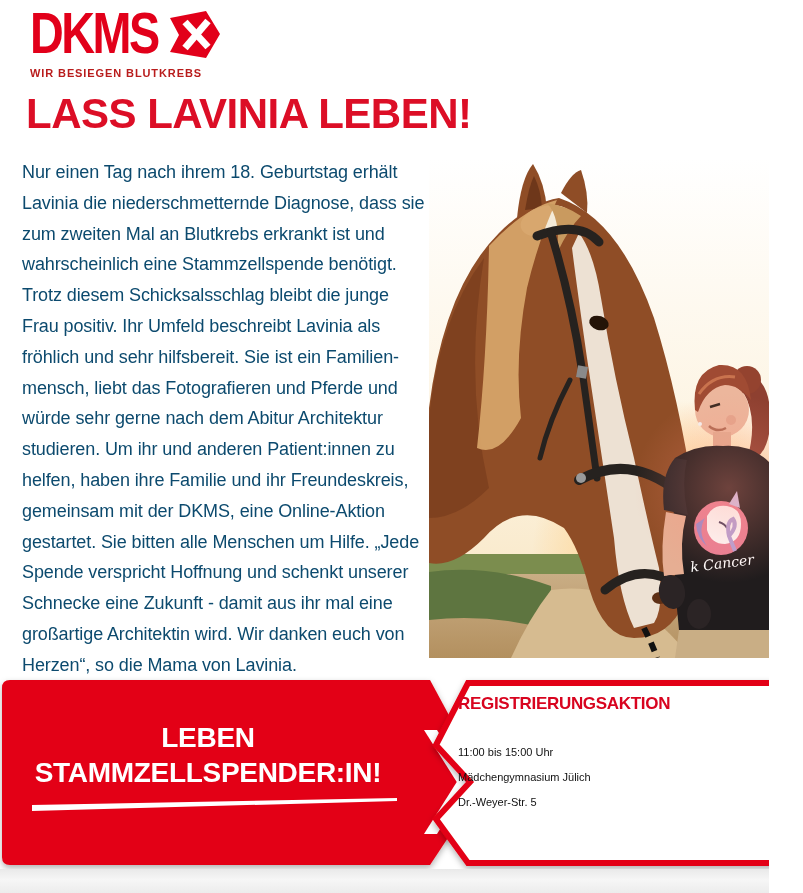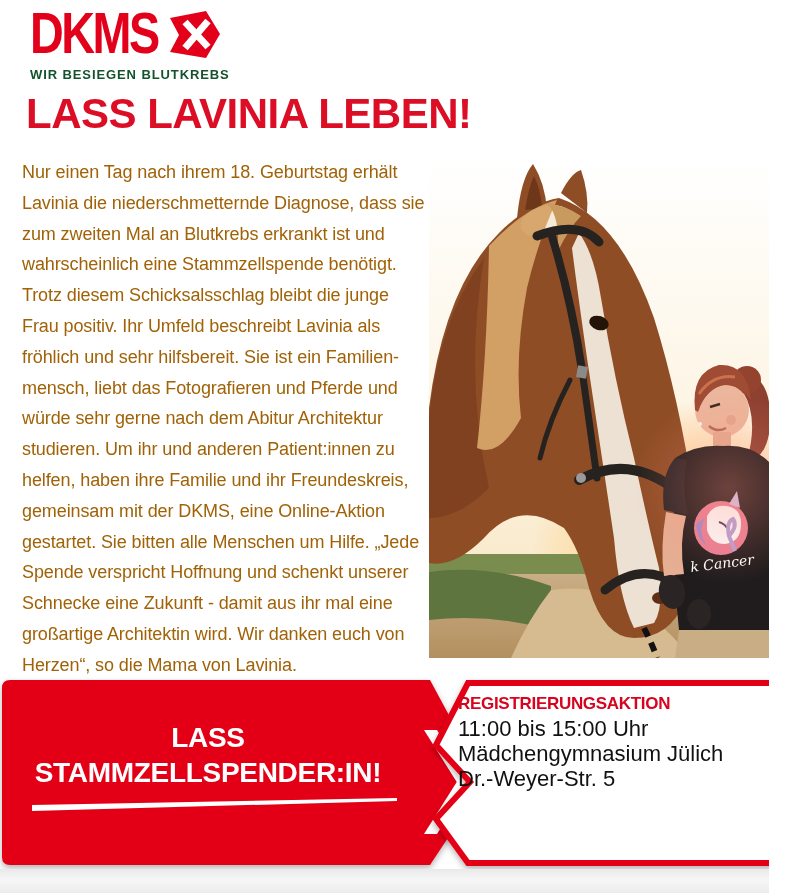--- a/index.html
+++ b/index.html
@@ -10,51 +10,51 @@
   
   .logo-lockup{position:absolute;left:30px;top:8px;height:70px;}
   .wordmark-row{display:flex;align-items:flex-start;}
   .dkms-wordmark{
     display:inline-block;font-size:57px;line-height:50px;font-weight:800;
     color:#E2001A;letter-spacing:-3px;transform:scaleX(.82);transform-origin:left top;
     font-family:"Liberation Sans", sans-serif;
   }
   .dkms-flag{margin-left:-18px;margin-top:3px;}
   .logo-tagline{
-    margin-top:4px;font-size:13px;font-weight:700;letter-spacing:.9px;
-    color:#14532d;white-space:nowrap;
+    margin-top:4px;font-size:11px;font-weight:700;letter-spacing:.9px;
+    color:#b91c1c;white-space:nowrap;
   }
   
   .headline{
     position:absolute;left:26px;top:90px;margin:0;
     font-size:42px;font-weight:800;letter-spacing:-.5px;color:#DC0E26;
     white-space:nowrap;
     text-align:center;
   }
   
   .article{
     position:absolute;left:22px;top:157px;width:418px;
-    font-size:18px;line-height:30.8px;letter-spacing:-.1px;color:#a16207;
+    font-size:18px;line-height:30.8px;letter-spacing:-.1px;color:#0c4a6e;
     white-space:pre-line;
   }
   
   .photo{position:absolute;left:429px;top:158px;width:359px;height:500px;}
   
   .bottom-svg{position:absolute;left:0;top:672px;width:803px;height:221px;}
   .cta-text{
     position:absolute;left:0;top:720px;width:416px;text-align:center;
     color:#ffffff;font-weight:800;font-size:28px;line-height:35px;letter-spacing:-.3px;
     white-space:nowrap;
   }
   .event-info{position:absolute;left:458px;top:693px;width:330px;}
   .event-title{
     color:#D8041F;font-weight:800;font-size:17px;line-height:21.5px;
     letter-spacing:-.3px;white-space:nowrap;
   }
-  .event-details{margin-top:1px;color:#111111;font-size:22px;line-height:25.2px;}
+  .event-details{margin-top:25px;color:#111111;font-size:11px;line-height:25.2px;}
   .event-details div{white-space:nowrap;}
   .bottom-fade{
     position:absolute;left:0;top:869px;width:803px;height:24px;
     background:linear-gradient(180deg,#e9e9e9 0%,#f6f6f6 45%,#ececec 100%);
   }
 </style>
 </head>
 <body>
 
 <div id="flyer">
@@ -200,21 +200,21 @@
     <polygon points="424,162 437,162 505,54 492,54" fill="#ffffff"></polygon>
 
     <g filter="url(#ds)">
       <path d="M468,11 L812,11 L812,191 L468,191 L436,147 L470,110 L436,73 Z" fill="#ffffff" stroke="#E30613" stroke-width="6" stroke-linejoin="miter"></path>
     </g>
 
     <polygon points="32,133 397,126 397,129 32,139" fill="#ffffff"></polygon>
   </svg>
 
   <div class="cta-text">
-    <div>LASS</div>
+    <div>LEBEN</div>
     <div>STAMMZELLSPENDER:IN!</div>
   </div>
 
   <div class="event-info">
     <div class="event-title">
       <div>REGISTRIERUNGSAKTION</div>
     </div>
     <div class="event-details">
       <div>11:00 bis 15:00 Uhr</div>
       <div>Mädchengymnasium Jülich</div>

